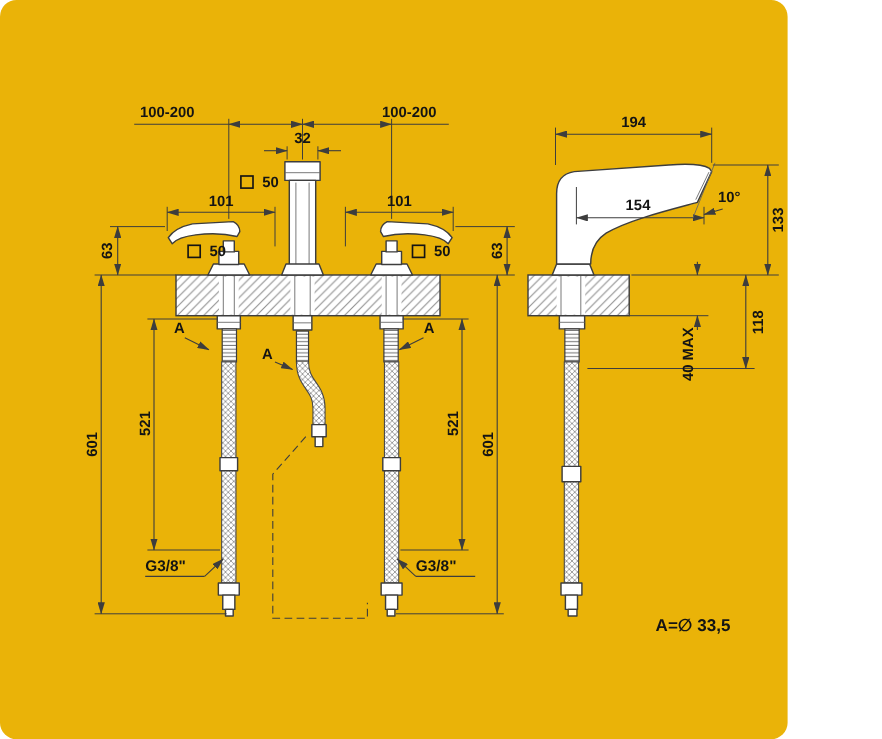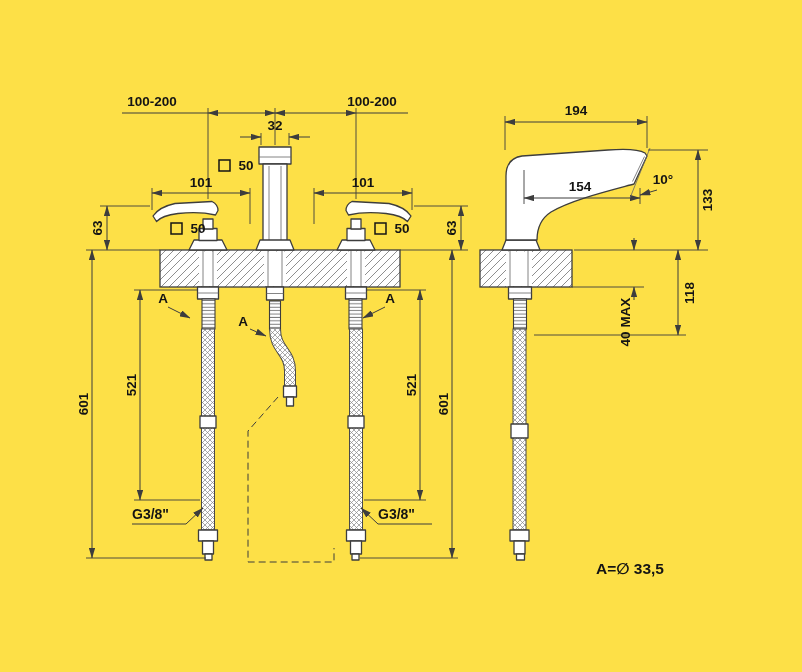--- a/index.html
+++ b/index.html
@@ -1,17 +1,17 @@
 <!DOCTYPE html>
 <html><head>
 <meta charset="utf-8">
 <style>
   html,body{margin:0;padding:0;background:#ffffff;}
-  .stage{position:relative;width:802px;height:672px;background:#fde047;overflow:hidden;
-         font-family:"Liberation Sans","DejaVu Sans",sans-serif;}
+  .stage{position:relative;width:716px;height:672px;background:#eab308;overflow:hidden;
+         font-family:"Liberation Sans","DejaVu Sans",sans-serif;border-radius:15px;}
   svg{display:block;}
   .ol{fill:#ffffff;stroke:#3d3d3d;stroke-width:1.3;stroke-linejoin:round;}
   .thin{fill:none;stroke:#666;stroke-width:0.8;}
   .dim{fill:none;stroke:#3d3d3d;stroke-width:1;}
   .ext{fill:none;stroke:#3d3d3d;stroke-width:0.9;}
   .phantom{fill:none;stroke:#3d3d3d;stroke-width:1;stroke-dasharray:7 4;}
   .deck{fill:url(#hatch);stroke:#3d3d3d;stroke-width:1.3;}
   .gap{fill:#ffffff;stroke:none;}
   .braid{fill:url(#braid);stroke:#4a4a4a;stroke-width:1;}
   .thrd{fill:url(#thr);stroke:#3d3d3d;stroke-width:1.1;}

